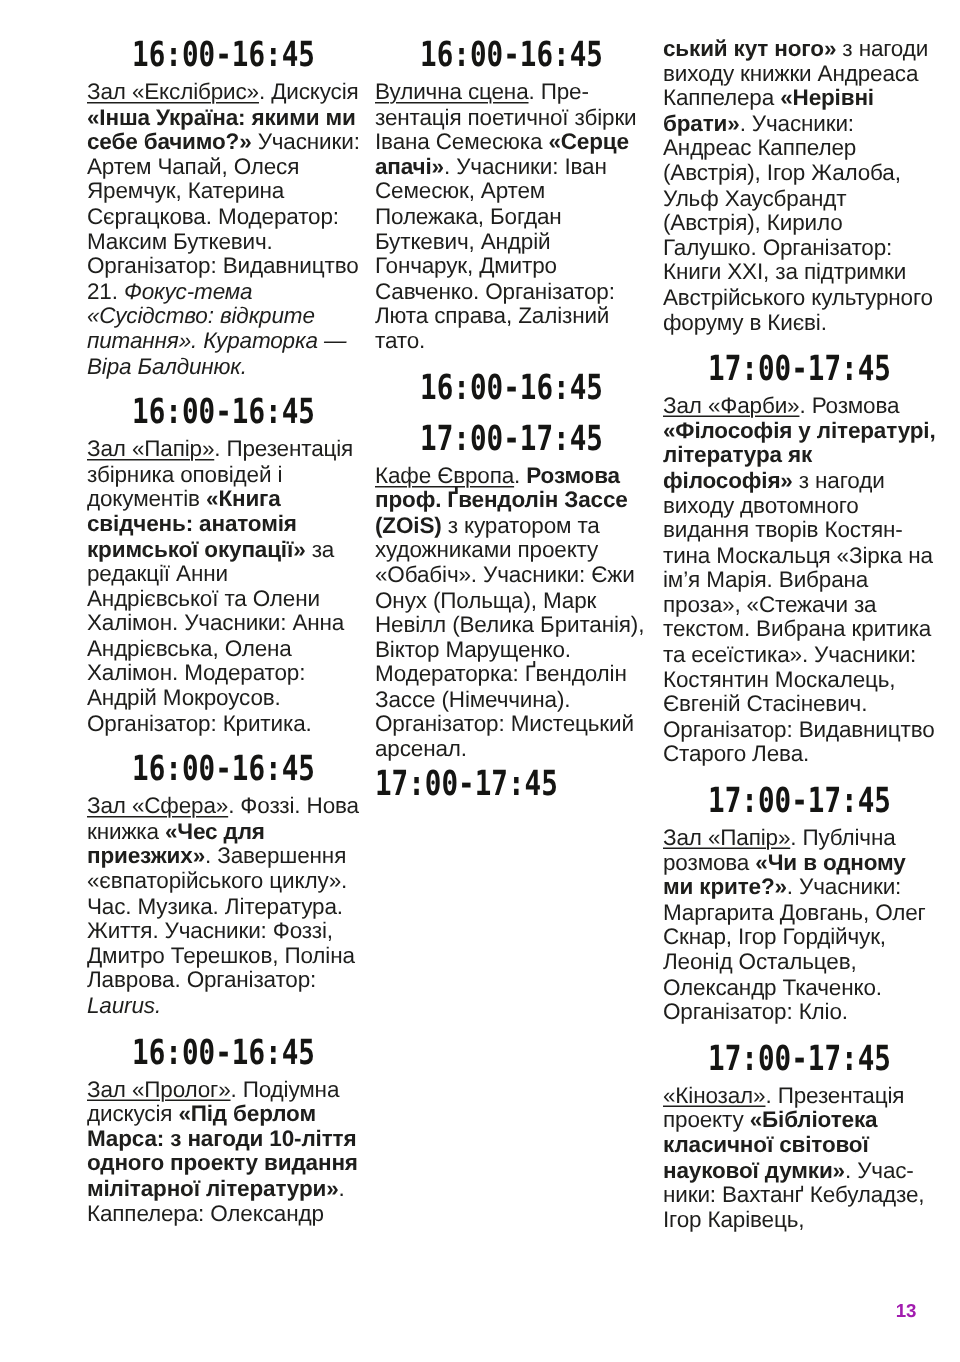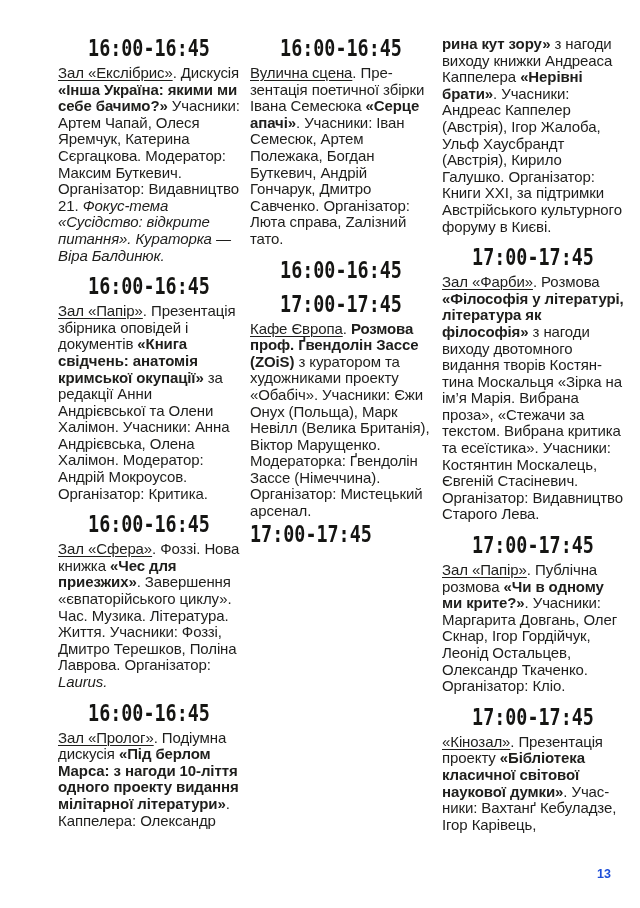--- a/index.html
+++ b/index.html
@@ -9,21 +9,21 @@
     height: 908px;
     background: #ffffff;
     overflow: hidden;
     font-family: "Liberation Sans", sans-serif;
     color: #1e1e1c;
   }
   .column {
     position: absolute;
     top: 0;
     width: 182px;
-    padding-top: 36px;
+    padding-top: 25px;
     box-sizing: content-box;
   }
   .col-1 { left: 58px; }
   .col-2 { left: 250px; }
   .col-3 { left: 442px; }
 
   .time {
     font-family: "DejaVu Sans Mono", monospace;
     font-weight: 700;
     font-size: 23px;
@@ -55,21 +55,21 @@
   .s-b  { font-weight: 700; }
   .s-i  { font-style: italic; }
   .s-bi { font-weight: 700; font-style: italic; }
 
   .page-number {
     position: absolute;
     right: 29px;
     bottom: 27px;
     font-size: 12.5px;
     font-weight: 700;
-    color: #1d4ed8;
+    color: #a21caf;
   }
 </style>
 </head>
 <body>
 
 <div class="page">
   <div class="column col-1">
       <div class="time">16:00-16:45</div>
       <p class="event"><span class="s-u">Зал «Екслібрис»</span><span class="s-n">. Дискусія </span><span class="s-b">«Інша Україна: якими ми себе бачимо?»</span><span class="s-n"> Учасники: Артем Чапай, Олеся Яремчук, Кате­рина Сєргацкова. Модератор: Максим Буткевич. Організатор: Видавництво 21. </span><span class="s-i">Фокус-тема «Сусідство: від­крите питання». Кура­торка — Віра Балдинюк.</span></p>
       <div class="time">16:00-16:45</div>
@@ -81,21 +81,21 @@
     </div>
   <div class="column col-2">
       <div class="time">16:00-16:45</div>
       <p class="event"><span class="s-u">Вулична сцена</span><span class="s-n">. Пре­зентація поетичної збірки Івана Семесюка </span><span class="s-b">«Серце апачі»</span><span class="s-n">. Учас­ники: Іван Семесюк, Артем Полежака, Бог­дан Буткевич, Андрій Гончарук, Дмитро Савченко. Організатор: Люта справа, Zалізний тато.</span></p>
       <div class="time">16:00-16:45</div>
       <div class="time">17:00-17:45</div>
       <p class="event"><span class="s-u">Кафе Європа</span><span class="s-n">. </span><span class="s-b">Розмова проф. Ґвендолін Зассе (ZOiS)</span><span class="s-n"> з курато­ром та художниками проекту «Обабіч». Учасники: Єжи Онух (Польща), Марк Невілл (Велика Британія), Віктор Марущенко. Модераторка: Ґвендо­лін Зассе (Німеччина). Організатор: Мистець­кий арсенал.</span></p>
       <div class="time left">17:00-17:45</div>
     </div>
   <div class="column col-3">
-      <p class="event"><span class="s-b">рина кут зору»</span><span class="s-n"> з нагоди виходу книжки Андреаса Каппелера </span><span class="s-b">«Нерівні брати»</span><span class="s-n">. Учасники: Андреас Каппелер (Австрія), Ігор Жалоба, Ульф Хаусбрандт (Австрія), Кирило Галушко. Організатор: Книги XXI, за підтримки Австрій­ського культурного форуму в Києві.</span></p>
+      <p class="event"><span class="s-b">ський кут ного»</span><span class="s-n"> з нагоди виходу книжки Андреаса Каппелера </span><span class="s-b">«Нерівні брати»</span><span class="s-n">. Учасники: Андреас Каппелер (Австрія), Ігор Жалоба, Ульф Хаусбрандт (Австрія), Кирило Галушко. Організатор: Книги XXI, за підтримки Австрій­ського культурного форуму в Києві.</span></p>
       <div class="time">17:00-17:45</div>
       <p class="event"><span class="s-u">Зал «Фарби»</span><span class="s-n">. Розмова </span><span class="s-b">«Філософія у літера­турі, література як філософія»</span><span class="s-n"> з нагоди виходу двотомного видання творів Костян­тина Москальця «Зірка на ім’я Марія. Вибрана проза», «Стежачи за текстом. Вибрана критика та есеїстика». Учасники: Костянтин Москалець, Євгеній Стасіневич. Органі­затор: Видавництво Старого Лева.</span></p>
       <div class="time">17:00-17:45</div>
       <p class="event"><span class="s-u">Зал «Папір»</span><span class="s-n">. Публічна розмова </span><span class="s-b">«Чи в одному ми крите?»</span><span class="s-n">. Учасники: Маргарита Довгань, Олег Скнар, Ігор Гордій­чук, Леонід Остальцев, Олександр Ткаченко. Організатор: Кліо.</span></p>
       <div class="time">17:00-17:45</div>
       <p class="event"><span class="s-u">«Кінозал»</span><span class="s-n">. Презентація проекту </span><span class="s-b">«Бібліотека класичної світової наукової думки»</span><span class="s-n">. Учас­ники: Вахтанґ Кебу­ладзе, Ігор Карівець,</span></p>
     </div>
   <div class="page-number">13</div>
 </div>
 

